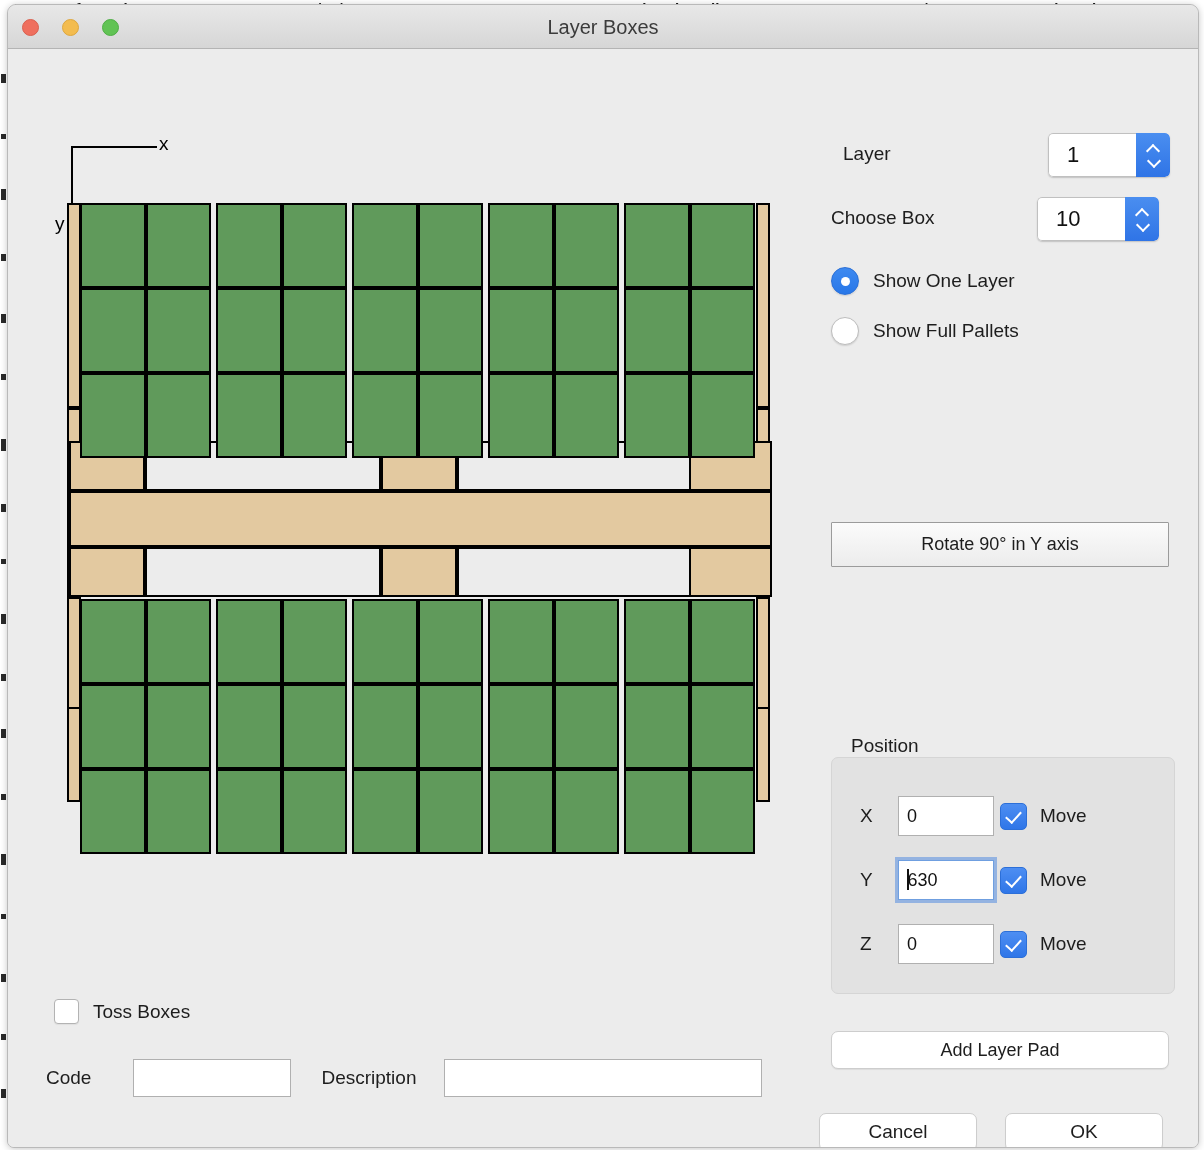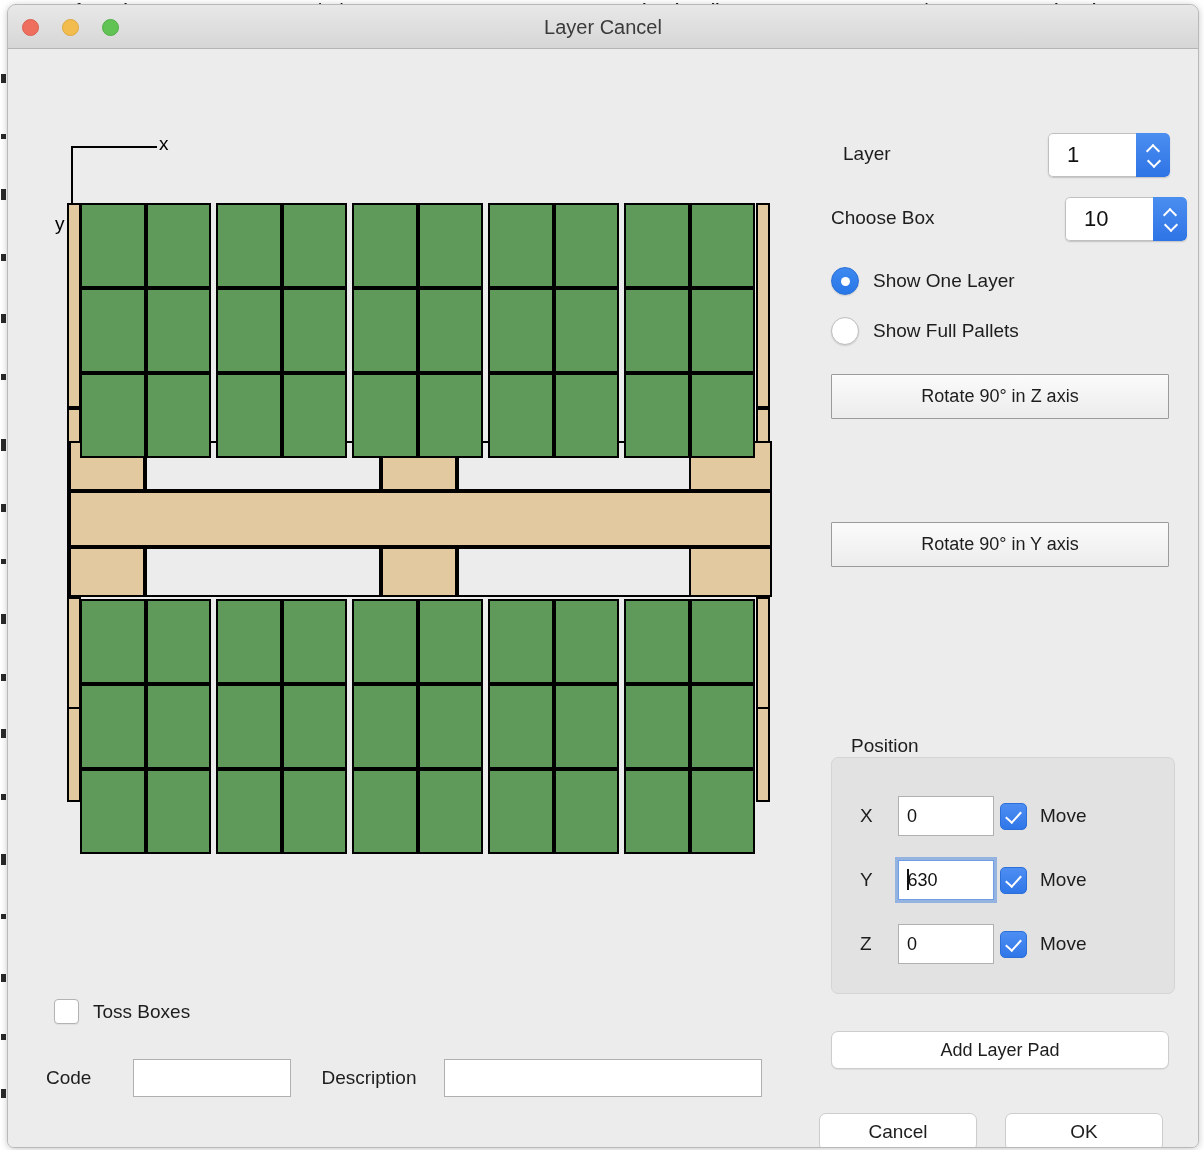--- a/index.html
+++ b/index.html
@@ -390,21 +390,21 @@
       <i style="margin-top: 49px; height: 9px;"></i>
     </div>
 </div>
 
 <div id="window">
 
   <div id="titlebar">
     <div class="traffic close"></div>
     <div class="traffic min"></div>
     <div class="traffic zoom"></div>
-    <div class="title">Layer Cancel</div>
+    <div class="title">Layer Boxes</div>
   </div>
 
   <div id="content">
 
     <div id="pallet-canvas">
 
       <div id="axis-indicator">
         <div class="axis-line axis-v"></div>
         <div class="axis-line axis-h"></div>
         <div class="axis-lbl x">x</div>
@@ -511,38 +511,37 @@
       <div class="row-label" style="left:30px;top:94px;">Layer</div>
       <div class="stepper-wrap" style="left:235px;top:84px;">
         <div class="stepper-field">1</div>
         <div class="stepper-btns">
           <span class="chev up"></span>
           <span class="chev down"></span>
         </div>
       </div>
 
       <div class="row-label" style="left:18px;top:158px;">Choose Box</div>
-      <div class="stepper-wrap" style="left:252px;top:148px;">
+      <div class="stepper-wrap" style="left:224px;top:148px;">
         <div class="stepper-field">10</div>
         <div class="stepper-btns">
           <span class="chev up"></span>
           <span class="chev down"></span>
         </div>
       </div>
 
       <div class="radio-row" style="left:18px;top:218px;">
         <div class="radio on"></div>
         <div class="lbl">Show One Layer</div>
       </div>
       <div class="radio-row" style="left:18px;top:268px;">
         <div class="radio"></div>
         <div class="lbl">Show Full Pallets</div>
       </div>
 
-      <div class="btn square" style="left:18px;top:325px;">Rotate 90° in Z axis</div>
       <div class="btn square" style="left:18px;top:473px;">Rotate 90° in Y axis</div>
 
       <div id="position-group">
         <div class="grp-title">Position</div>
         <div id="position-box">
 
           <div class="pos-row" style="top:38px;">
             <div class="axis-name">X</div>
             <div class="pos-input">0</div>
             <div class="chk-move">

